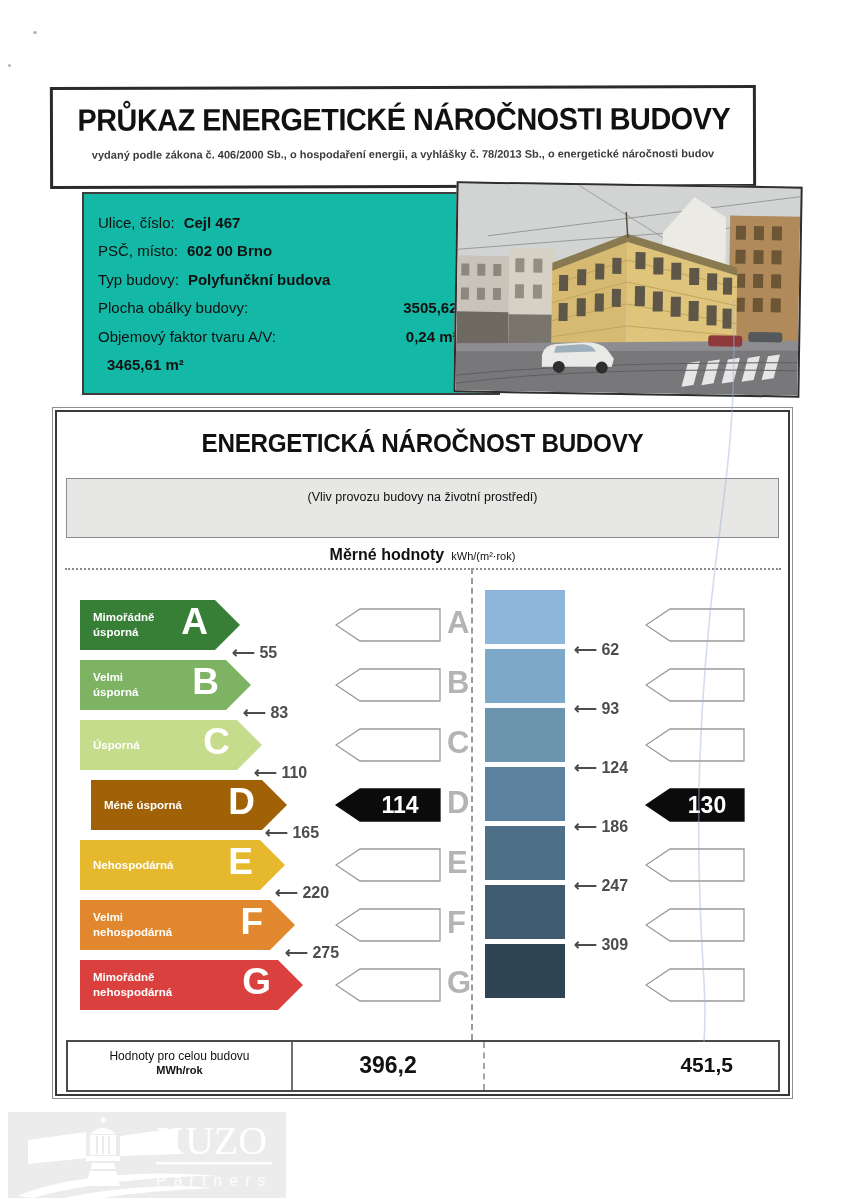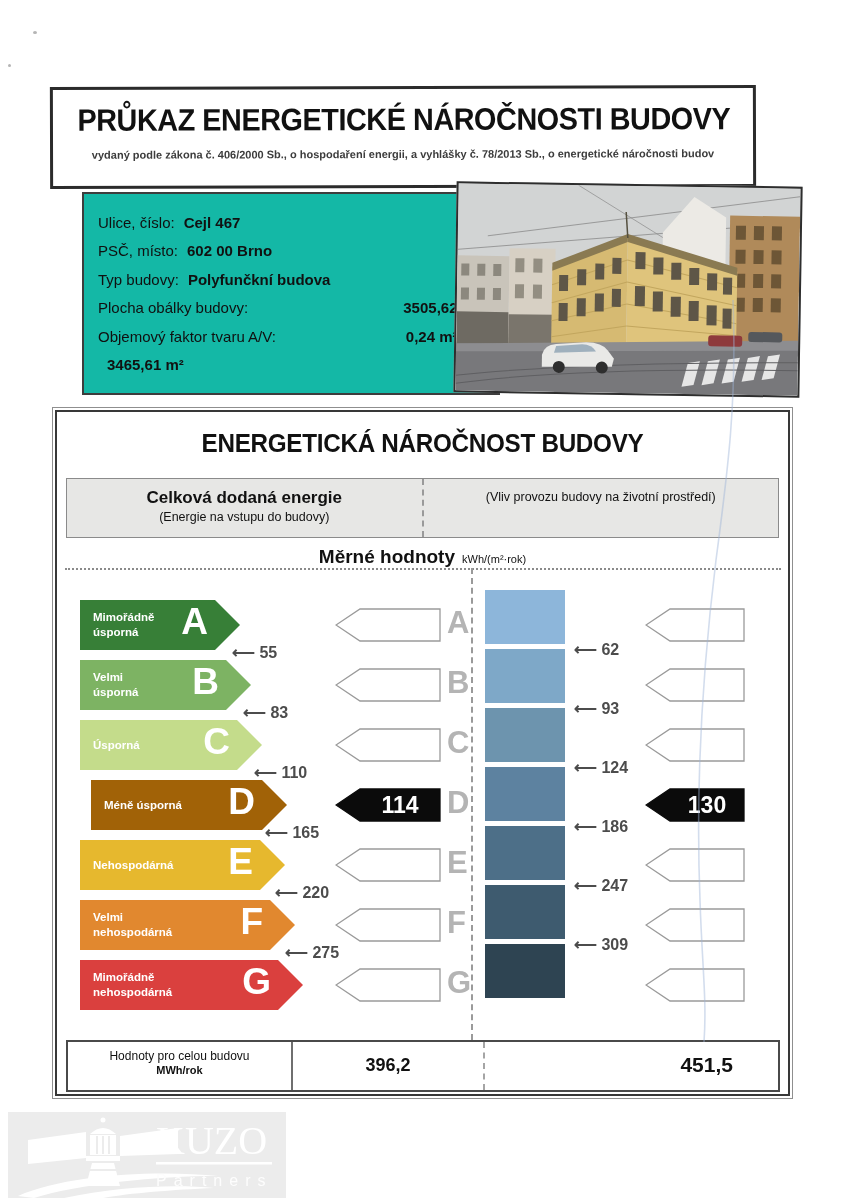--- a/index.html
+++ b/index.html
@@ -38,21 +38,21 @@
     outline:1px solid #8f8f8f;outline-offset:2px;box-sizing:border-box;background:#fff;}
   #chart-title{position:absolute;top:17px;left:0;width:100%;text-align:center;
     font-size:25px;font-weight:bold;transform:scaleX(0.97);letter-spacing:-0.3px;}
   #col-headers{position:absolute;left:9px;top:66px;width:713px;height:60px;
     border:1px solid #8b8b8b;background:#e7e7e5;display:flex;box-sizing:border-box;}
   .col-head{flex:1;text-align:center;padding-top:9px;box-sizing:border-box;}
   .col-head.first{border-right:2px dashed #9a9a9a;}
   .col-title{font-size:17px;font-weight:bold;display:block;}
   .col-sub{font-size:12.5px;display:block;margin-top:2px;}
   #units-row{position:absolute;top:134px;left:0;width:100%;text-align:center;}
-  #units-label{font-size:19px;font-weight:bold;}
+  #units-label{font-size:16px;font-weight:bold;}
   #units-unit{font-size:11px;margin-left:7px;}
   #dotted-h{position:absolute;left:8px;top:156px;width:716px;border-top:2px dotted #8a8a8a;}
   #dotted-v{position:absolute;left:414px;top:156px;height:472px;border-left:2px dashed #9a9a9a;}
 
   
   .band-arrow{position:absolute;height:50px;}
   .band-label{position:absolute;left:13px;top:0;height:100%;display:flex;align-items:center;
     font-size:11.5px;font-weight:bold;color:#fff;white-space:pre-line;line-height:1.3;}
   .band-letter{position:absolute;top:1px;font-size:37px;font-weight:bold;color:#fff;}
   .thr-label{position:absolute;font-size:16px;font-weight:600;color:#4c4c4c;white-space:nowrap;}
@@ -60,21 +60,21 @@
   .blue-seg{position:absolute;left:428px;width:80px;}
   .ind-arrow{position:absolute;}
 
   
   #totals-table{position:absolute;left:9px;top:628px;width:714px;height:52px;
     border:2px solid #4a4a4a;box-sizing:border-box;display:flex;background:#fff;}
   #totals-label-cell{width:225px;border-right:2px solid #6f6f6f;box-sizing:border-box;
     text-align:center;padding-top:7px;}
   #totals-label{font-size:12px;font-weight:normal;display:block;}
   #totals-unit{font-size:11px;font-weight:bold;display:block;margin-top:1px;}
-  #totals-mid-cell{width:190px;text-align:center;font-size:18px;font-weight:bold;line-height:46px;}
+  #totals-mid-cell{width:190px;text-align:center;font-size:23px;font-weight:bold;line-height:46px;}
   #totals-right-cell{flex:1;border-left:2px dashed #a5a5a5;box-sizing:border-box;
     text-align:right;padding-right:45px;font-size:21px;font-weight:bold;line-height:46px;}
 
   
   #logo-box{left:8px;top:1112px;width:278px;height:86px;background:#ececec;}
   .kuzo-main{font-family:"Liberation Serif", serif;font-size:40px;fill:#ffffff;}
   .kuzo-sub{font-family:"Liberation Sans", sans-serif;font-size:16px;fill:#fdfdfd;letter-spacing:7px;}
 
   #pen-marks{left:0;top:0;pointer-events:none;}
 </style>
@@ -217,24 +217,20 @@
       <circle cx="103" cy="182" r="6" fill="#2e2e2e"></circle>
         <circle cx="146" cy="182" r="6" fill="#2e2e2e"></circle>
     </g>
   </svg>
 </div>
 
 <div id="chart-box" class="abs">
   <div id="chart-title">ENERGETICKÁ NÁROČNOST BUDOVY</div>
 
   <div id="col-headers">
-    <div class="col-head first">
-      <span class="col-title">Celková dodaná energie</span>
-      <span class="col-sub">(Energie na vstupu do budovy)</span>
-    </div>
     <div class="col-head">
       <span class="col-sub">(Vliv provozu budovy na životní prostředí)</span>
     </div>
   </div>
 
   <div id="units-row">
     <span id="units-label">Měrné hodnoty</span><span id="units-unit">kWh/(m²·rok)</span>
   </div>
   <div id="dotted-h"></div>
   <div id="dotted-v"></div>

